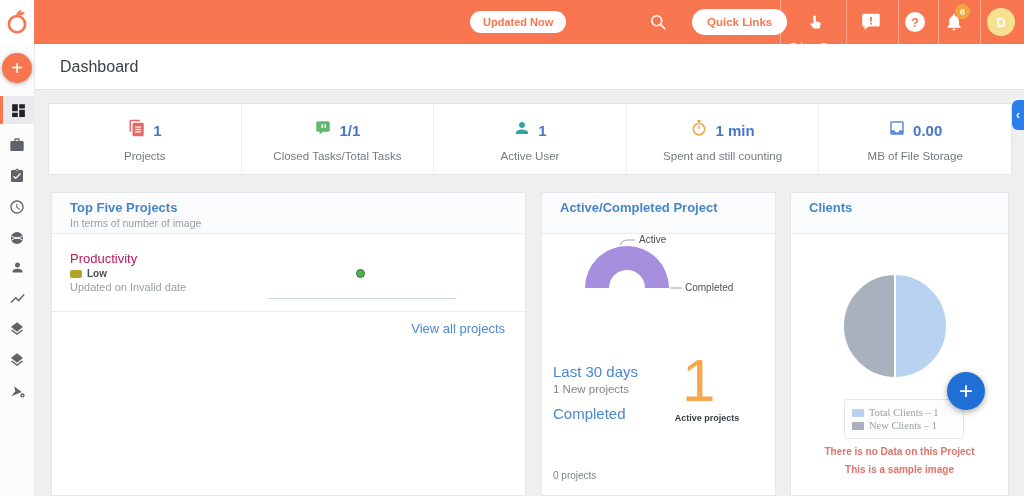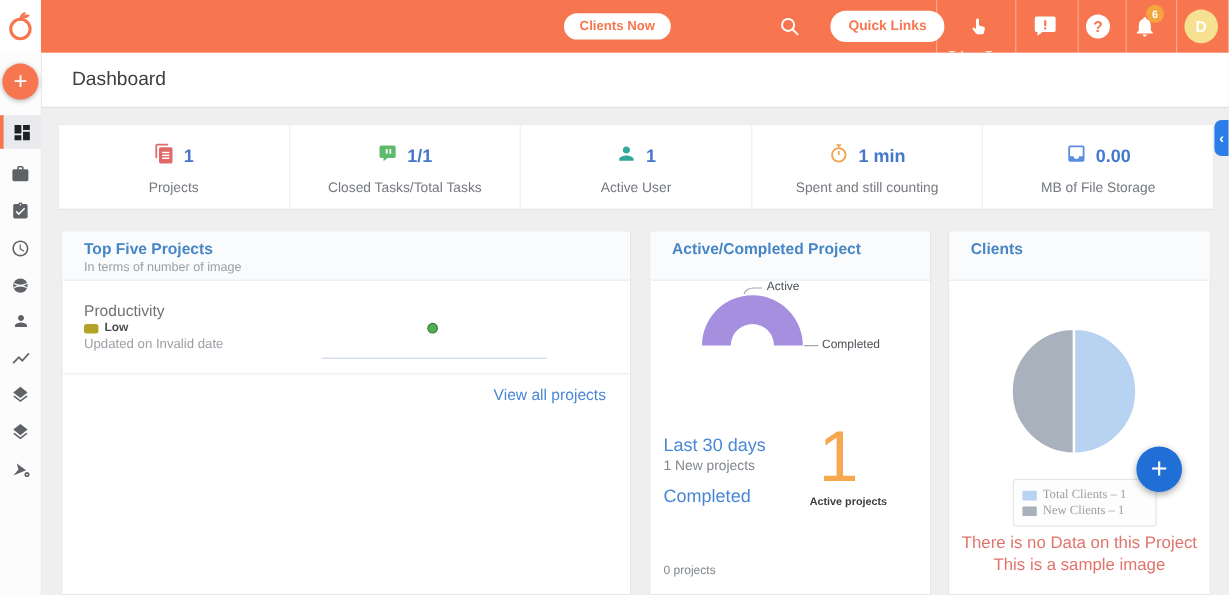--- a/index.html
+++ b/index.html
@@ -59,21 +59,21 @@
   
   .panel{background:#fff;border:1px solid #e4e6ea;box-sizing:border-box;}
   .p-head{position:absolute;left:0;top:0;right:0;height:40px;background:#fafbfc;border-bottom:1px solid #e9ebee;}
   .p-title{position:absolute;left:18px;top:7px;font-size:13px;font-weight:bold;color:#4786c6;}
   .p-sub{position:absolute;left:18px;top:24px;font-size:10.5px;color:#9aa0a6;}
   .panel1{left:51px;top:192px;width:475px;height:304px;}
   .panel2{left:541px;top:192px;width:235px;height:304px;}
   .panel3{left:790px;top:192px;width:219px;height:304px;}
 
   
-  .proj-name{left:18px;top:58px;font-size:13px;color:#737373;}
+  .proj-name{left:18px;top:58px;font-size:13px;color:#be185d;}
   .prio{left:18px;top:75px;display:flex;align-items:center;gap:5px;font-size:10px;font-weight:bold;color:#4a4f54;}
   .prio .swatch{width:12px;height:8px;border-radius:2px;background:#b3a429;}
   .updated{left:18px;top:88px;font-size:11px;color:#9aa0a6;}
   .spark-dot{left:304px;top:76px;width:9px;height:9px;border-radius:50%;background:#4caf50;border:1.5px solid #3a7d3e;box-sizing:border-box;}
   .spark-line{left:216px;top:105px;width:188px;height:1px;background:#ccd6e3;}
   .p1-foot{left:0;right:0;top:118px;border-top:1px solid #ededed;}
   .viewall{right:20px;top:128px;font-size:13px;color:#4a87d4;}
 
   
   .donut-svg{left:0;top:44px;}
@@ -89,29 +89,29 @@
 
   
   .pie-svg{left:51px;top:80px;}
   .legend{left:53px;top:206px;width:104px;padding:5px 7px;border:1px solid #e4e6e9;border-radius:3px;background:#fdfdfd;}
   .leg-row{display:flex;align-items:center;gap:5px;margin:2px 0;}
   .leg-sw{width:12px;height:8px;border-radius:1px;flex:none;}
   .leg-sw.blue{background:#b8d2f1;} .leg-sw.gray{background:#a9b2bc;}
   .leg-txt{font-size:10.5px;color:#9aa0a6;white-space:nowrap;font-family:Liberation Serif, serif;}
   .add-fab{left:156px;top:179px;width:38px;height:38px;border-radius:50%;background:#1f6fd6;color:#fff;
            font-size:24px;display:flex;align-items:center;justify-content:center;box-shadow:0 2px 6px rgba(0,0,0,.35);}
-  .note{left:0;right:0;top:250px;text-align:center;color:#e0736b;font-weight:normal;font-size:14px;line-height:18px;}
+  .note{left:0;right:0;top:250px;text-align:center;color:#e0736b;font-weight:bold;font-size:10px;line-height:18px;}
 </style>
 </head>
 <body>
 
 <div class="app">
 
   <div class="abs topbar">
-    <div class="abs pill upgrade">Clients Now</div>
+    <div class="abs pill upgrade">Updated Now</div>
 
     <span class="abs search-ic">
       <svg width="20" height="20" viewBox="0 0 24 24">
           <circle cx="10.5" cy="10.5" r="6" fill="none" stroke="#fff" stroke-width="2"></circle>
           <line x1="15.2" y1="15.2" x2="20" y2="20" stroke="#fff" stroke-width="2" stroke-linecap="round"></line>
         </svg>
     </span>
 
     <div class="abs pill quicklinks">Quick Links</div>
 

